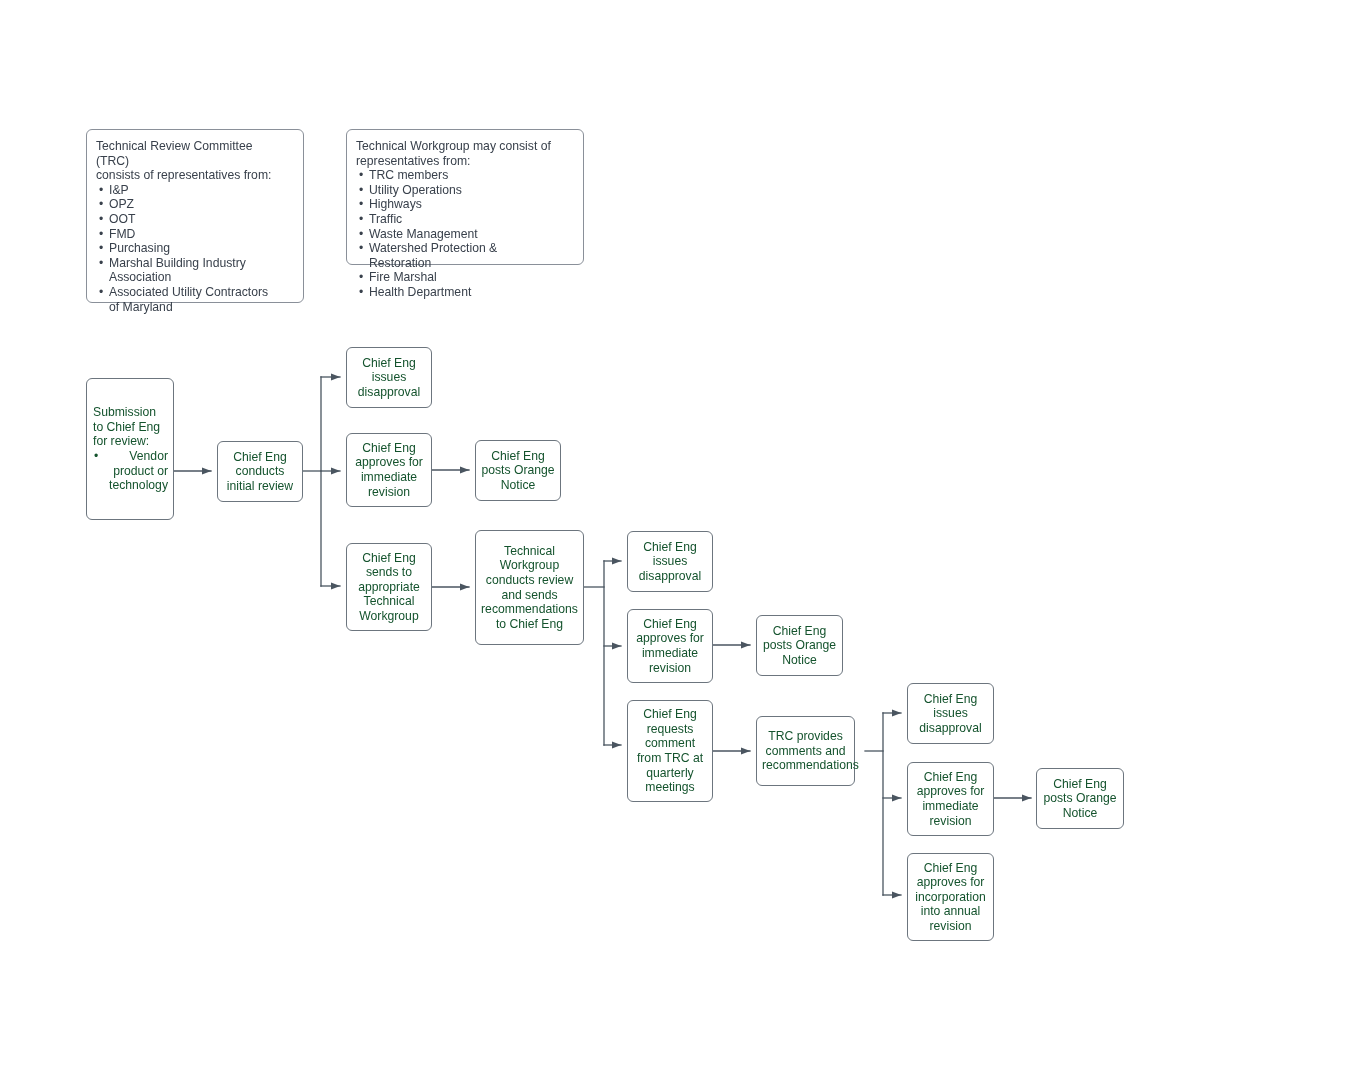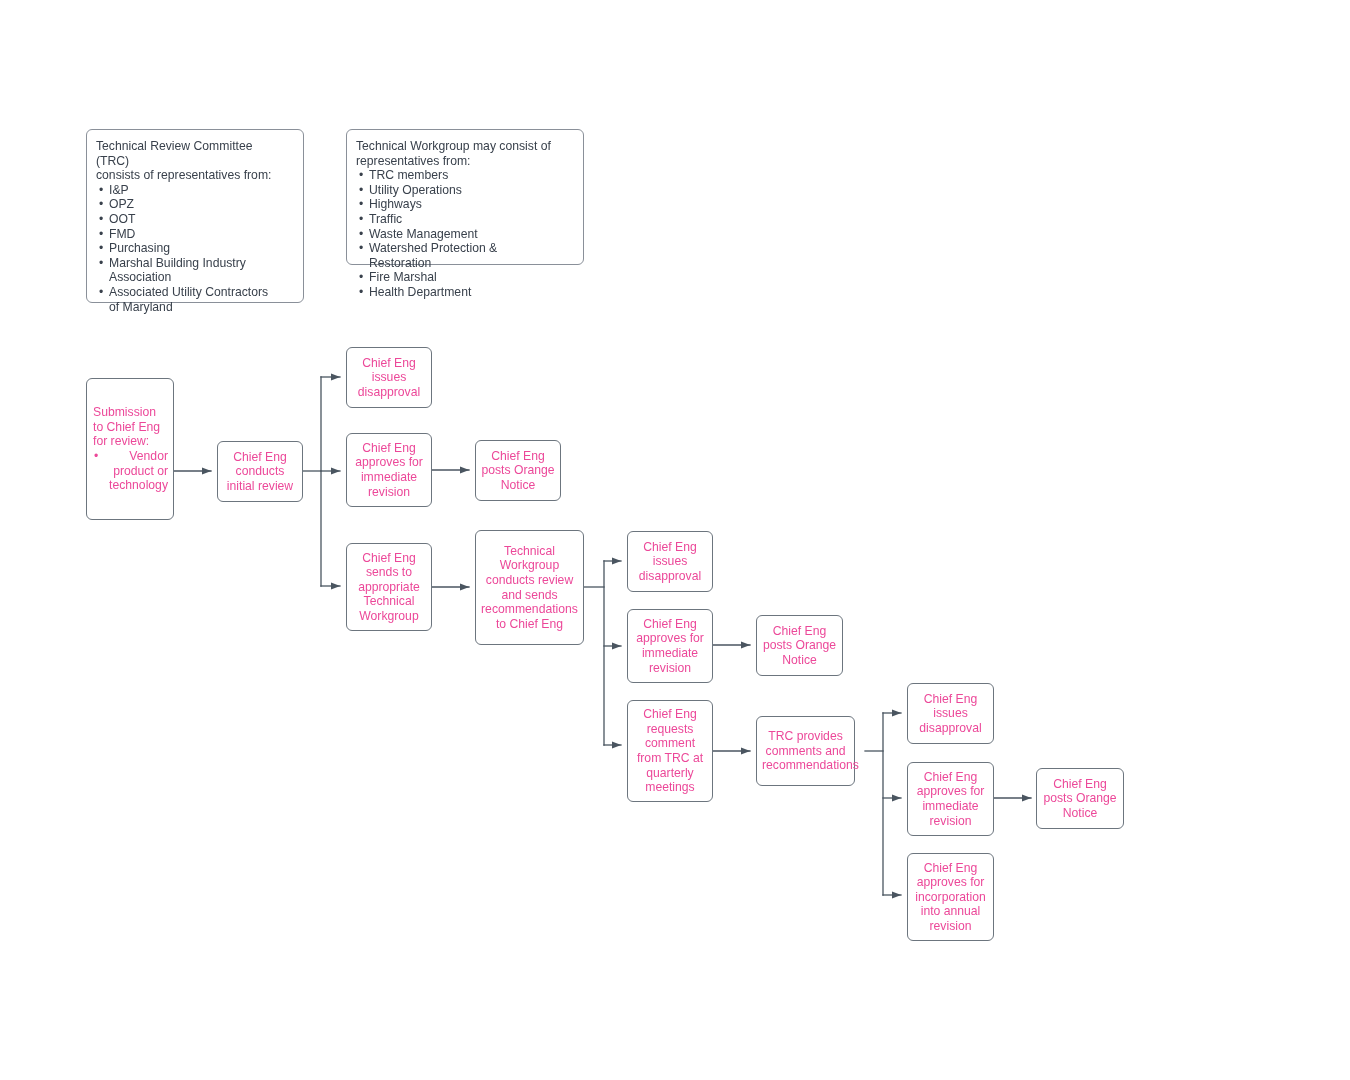--- a/index.html
+++ b/index.html
@@ -23,21 +23,21 @@
     width: 1350px;
     height: 1080px;
     pointer-events: none;
   }
   .node {
     position: absolute;
     box-sizing: border-box;
     border: 1.3px solid #6c757e;
     border-radius: 6px;
     background: #ffffff;
-    color: #ec4899;
+    color: #14532d;
     font-size: 12.2px;
     line-height: 14.6px;
     display: flex;
     align-items: center;
     justify-content: center;
     text-align: center;
     padding: 3px 5px;
   }
   .node .lines {
     width: 100%;

